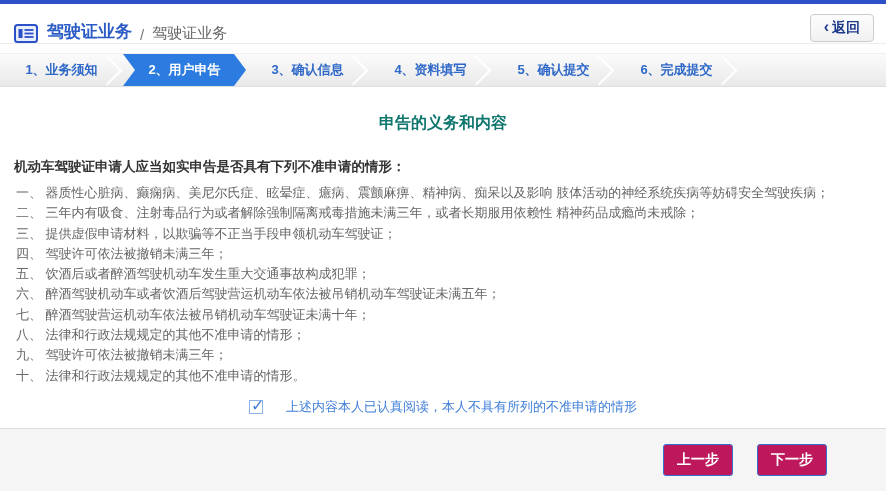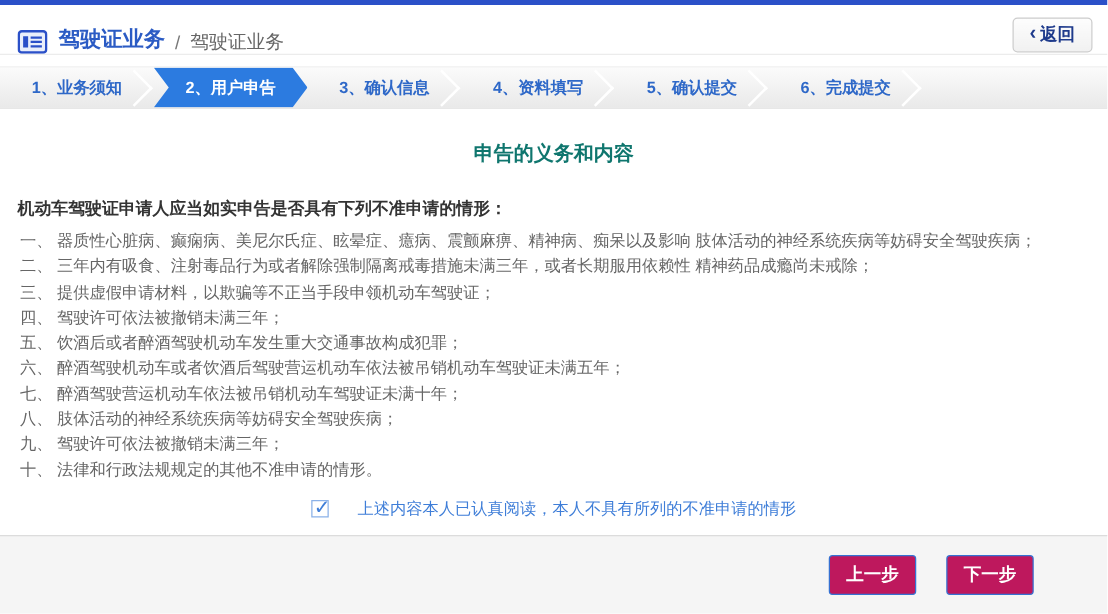--- a/index.html
+++ b/index.html
@@ -191,21 +191,21 @@
   <div class="page-title">申告的义务和内容</div>
   <div class="intro">机动车驾驶证申请人应当如实申告是否具有下列不准申请的情形：</div>
   <div class="items">
     <div class="item">一、 器质性心脏病、癫痫病、美尼尔氏症、眩晕症、癔病、震颤麻痹、精神病、痴呆以及影响 肢体活动的神经系统疾病等妨碍安全驾驶疾病；</div>
     <div class="item">二、 三年内有吸食、注射毒品行为或者解除强制隔离戒毒措施未满三年，或者长期服用依赖性 精神药品成瘾尚未戒除；</div>
     <div class="item">三、 提供虚假申请材料，以欺骗等不正当手段申领机动车驾驶证；</div>
     <div class="item">四、 驾驶许可依法被撤销未满三年；</div>
     <div class="item">五、 饮酒后或者醉酒驾驶机动车发生重大交通事故构成犯罪；</div>
     <div class="item">六、 醉酒驾驶机动车或者饮酒后驾驶营运机动车依法被吊销机动车驾驶证未满五年；</div>
     <div class="item">七、 醉酒驾驶营运机动车依法被吊销机动车驾驶证未满十年；</div>
-    <div class="item">八、 肢体活动的神经系统疾病等妨碍安全驾驶疾病；</div>
+    <div class="item">八、 法律和行政法规规定的其他不准申请的情形；</div>
     <div class="item">九、 驾驶许可依法被撤销未满三年；</div>
     <div class="item">十、 法律和行政法规规定的其他不准申请的情形。</div>
   </div>
   <div class="agreement">
     <span class="checkbox checked"></span>
     <span>上述内容本人已认真阅读，本人不具有所列的不准申请的情形</span>
   </div>
 </div>
 
 <div class="footer">

